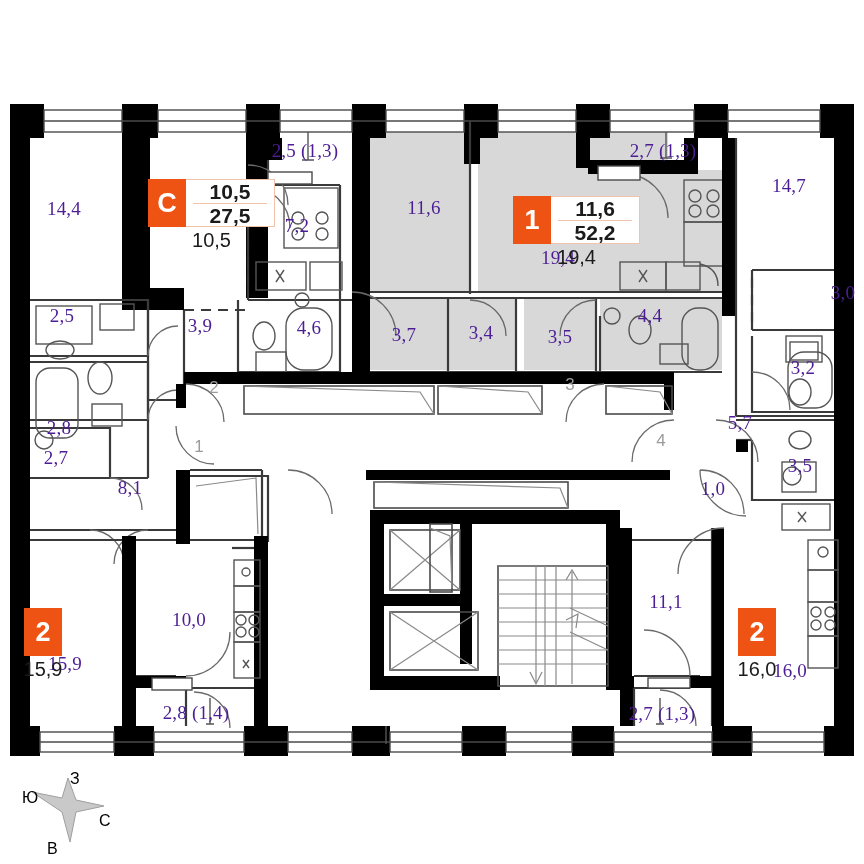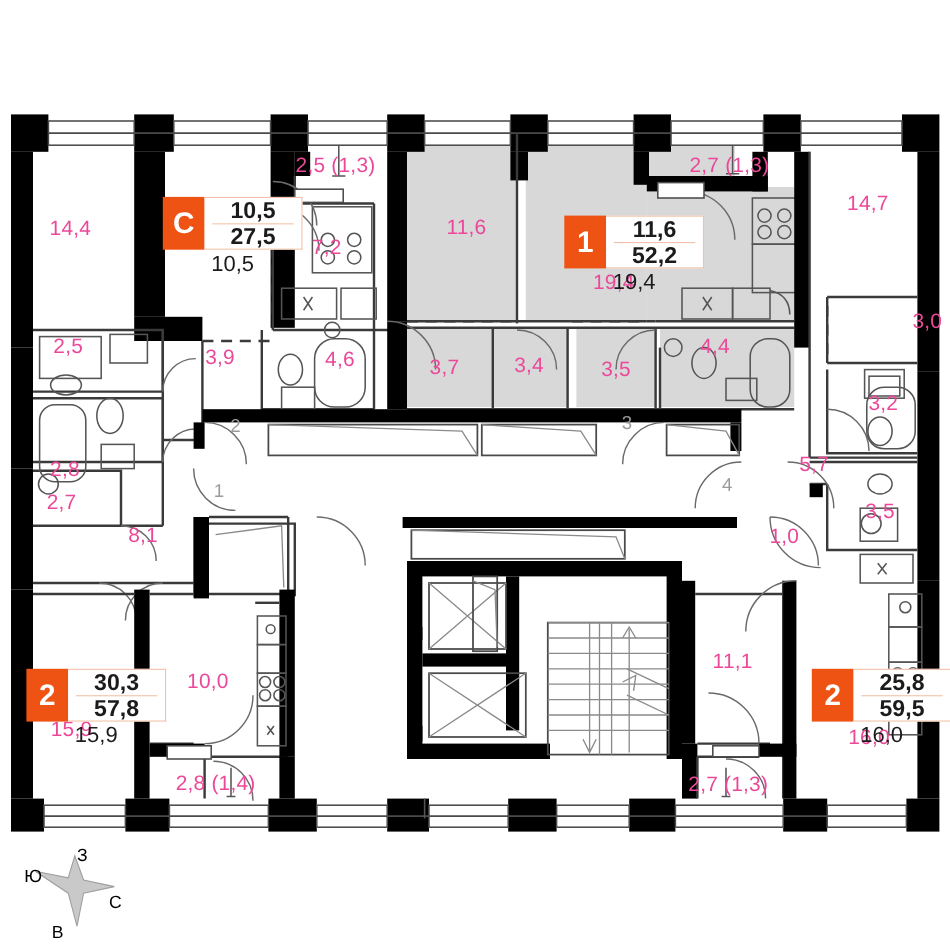--- a/index.html
+++ b/index.html
@@ -4,23 +4,23 @@
 <title>Floor Plan</title>
 <style>
   html,body{margin:0;padding:0;background:#ffffff;}
   body{width:864px;height:864px;font-family:"Liberation Sans",sans-serif;overflow:hidden;}
   #plan{position:relative;width:864px;height:864px;background:#ffffff;}
   svg#planSvg{position:absolute;left:0;top:0;width:864px;height:864px;display:block;}
 
   
   .rlabel{
     position:absolute;
-    font-family:Liberation Sans, sans-serif;
+    font-family:Liberation Serif, serif;
     font-size:19px;
-    color:#ec4899;
+    color:#4c1d95;
     white-space:nowrap;
     transform:translate(-50%,-50%);
     letter-spacing:0.2px;
   }
   .doorno{
     position:absolute;
     font-family:"Liberation Sans",sans-serif;
     font-size:17px;
     color:#9b9b9b;
     transform:translate(-50%,-50%);
@@ -463,32 +463,24 @@
       <div class="badge" style="left: 513px; top: 196px;">
         <div class="sq">1</div>
         <div class="nums">
           <div class="n top">11,6</div>
           <div class="n">52,2</div>
         </div>
         <div class="total">19,4</div>
       </div>
       <div class="badge" style="left: 24px; top: 608px;">
         <div class="sq">2</div>
-        <div class="nums">
-          <div class="n top">30,3</div>
-          <div class="n">57,8</div>
-        </div>
         <div class="total">15,9</div>
       </div>
       <div class="badge" style="left: 738px; top: 608px;">
         <div class="sq">2</div>
-        <div class="nums">
-          <div class="n top">25,8</div>
-          <div class="n">59,5</div>
-        </div>
         <div class="total">16,0</div>
       </div>
     </div>
   <div id="compassLabels">
       <div class="ctext" style="position: absolute; left: 70px; top: 770px;">З</div>
       <div class="ctext" style="position: absolute; left: 22px; top: 789px;">Ю</div>
       <div class="ctext" style="position: absolute; left: 99px; top: 812px;">С</div>
       <div class="ctext" style="position: absolute; left: 47px; top: 840px;">В</div>
     </div>
 

